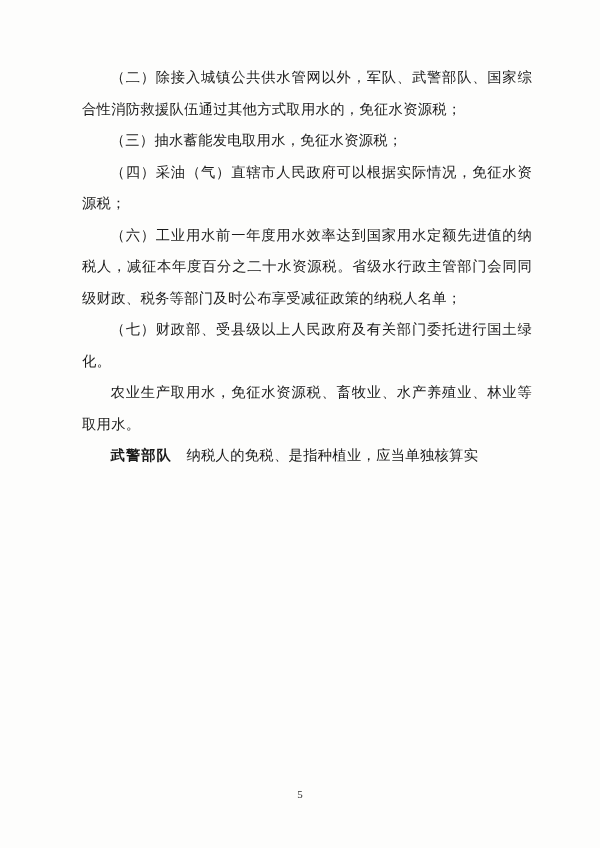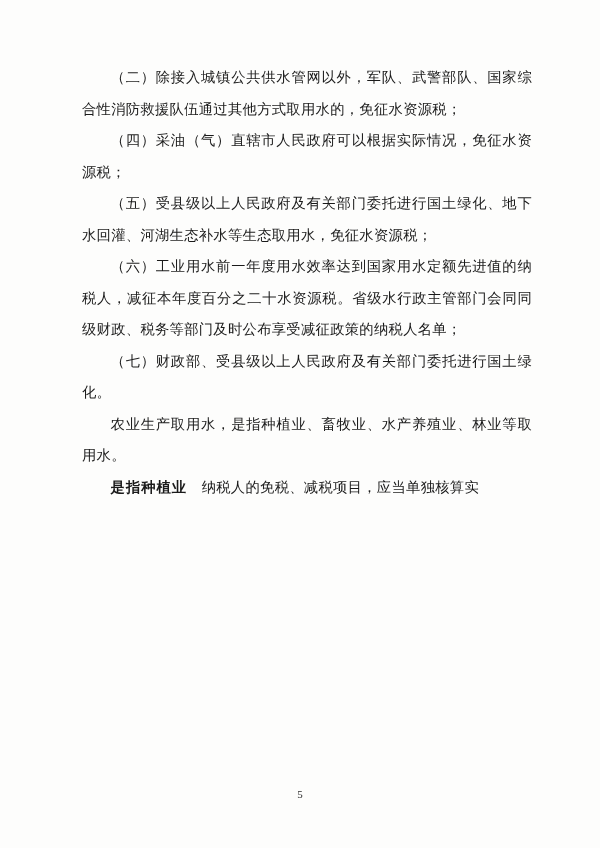--- a/index.html
+++ b/index.html
@@ -49,26 +49,26 @@
     color: #2b2b2b;
   }
 </style>
 </head>
 <body>
 
 <div id="page">
   <div class="doc-body">
 
     <p class="para">（二）除接入城镇公共供水管网以外，军队、武警部队、国家综合性消防救援队伍通过其他方式取用水的，免征水资源税；</p>
+    <p class="para">（三）抽水蓄能发电取用水，免征水资源税；</p>
     <p class="para">（四）采油（气）直辖市人民政府可以根据实际情况，免征水资源税；</p>
-    <p class="para">（五）受县级以上人民政府及有关部门委托进行国土绿化、地下水回灌、河湖生态补水等生态取用水，免征水资源税；</p>
     <p class="para">（六）工业用水前一年度用水效率达到国家用水定额先进值的纳税人，减征本年度百分之二十水资源税。省级水行政主管部门会同同级财政、税务等部门及时公布享受减征政策的纳税人名单；</p>
     <p class="para">（七）财政部、受县级以上人民政府及有关部门委托进行国土绿化。</p>
 
 
-    <p class="para">农业生产取用水，是指种植业、畜牧业、水产养殖业、林业等取用水。</p>
+    <p class="para">农业生产取用水，免征水资源税、畜牧业、水产养殖业、林业等取用水。</p>
 
-    <p class="para"><span class="bold-lead">是指种植业</span><span>　纳税人的免税、减税项目，应当单独核算实</span></p>
+    <p class="para"><span class="bold-lead">武警部队</span><span>　纳税人的免税、是指种植业，应当单独核算实</span></p>
 
   </div>
 
   <div class="page-number">5</div>
 </div>
 
 </body></html>

